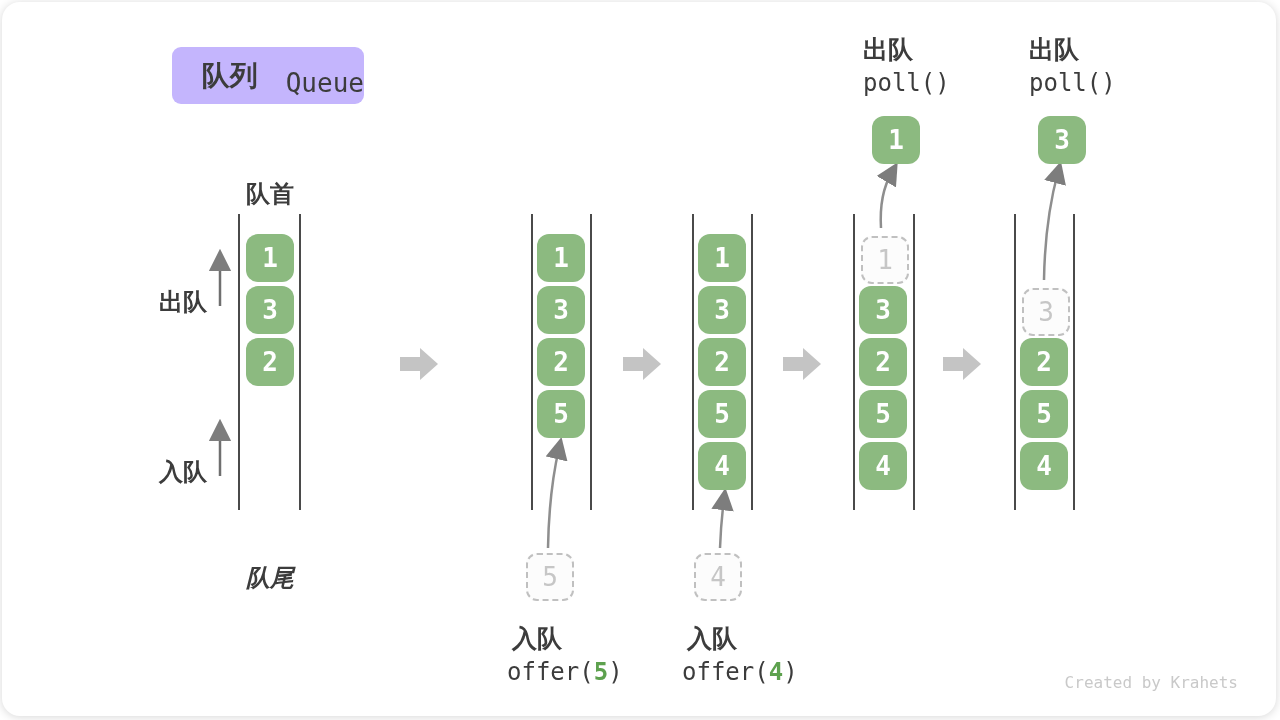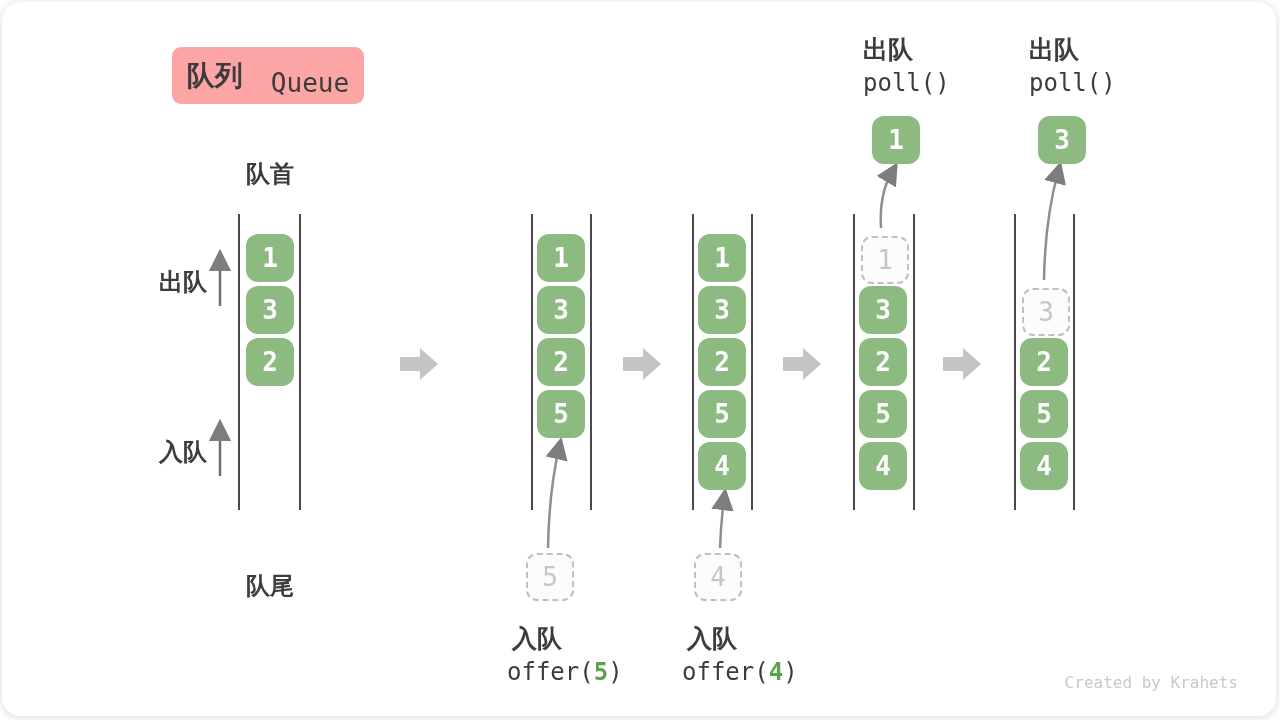--- a/index.html
+++ b/index.html
@@ -6,27 +6,27 @@
   .card{
     position:absolute; left:2px; top:2px; width:1274px; height:714px;
     background:#ffffff; border-radius:18px;
     box-shadow:0 1px 10px rgba(0,0,0,.16);
     font-family:"Liberation Sans", sans-serif;
   }
   .abs{position:absolute;}
   
   .badge{
     left:170px; top:45px; width:192px; height:57px;
-    background:#fca5a5; border-radius:9px;
-    display:flex; align-items:center; justify-content:center; gap:28px;
+    background:#c4b5fd; border-radius:9px;
+    display:flex; align-items:center; justify-content:flex-end; gap:28px;
   }
   .badge .cjk{font-size:28px; font-weight:bold; color:#3c3c3c;}
   .badge .en{font-family:"DejaVu Sans Mono", monospace; font-size:26px; color:#3c3c3c;margin-top:14px;}
   
-  .lbl{font-size:24px; font-weight:bold; color:#3c3c3c; white-space:nowrap;}
+  .lbl{font-size:24px; font-weight:bold; color:#3c3c3c; white-space:nowrap;margin-top:20px;}
   
   .rail{width:2px; background:#4a4a4a;}
   .rail.v{top:212px; height:296px;}
   
   .cell{
     width:48px; height:48px; border-radius:12px;
     display:flex; align-items:center; justify-content:center;
     font-family:"DejaVu Sans Mono", monospace; font-weight:bold; font-size:26px;
   }
   .cell.solid{background:#8cba80; color:#ffffff;}
@@ -49,21 +49,21 @@
 <body>
 
 <div class="card">
 
   <div class="abs badge">
     <span class="cjk">队列</span>
     <span class="en">Queue</span>
   </div>
 
   <div class="abs lbl" style="left:244px; top:156px;">队首</div>
-  <div class="abs lbl" style="left:244px; top:568px;">队尾</div>
+  <div class="abs lbl" style="left:244px; top:540px;font-style:italic;">队尾</div>
   <div class="abs lbl" style="left:157px; top:264px;">出队</div>
   <div class="abs lbl" style="left:157px; top:434px;">入队</div>
 
   <svg class="abs overlay" width="1280" height="720" viewBox="0 0 1280 720">
     <defs>
       <marker id="ah" markerWidth="9" markerHeight="9" refX="4.5" refY="4.5" orient="auto">
         <path d="M0 0 L9 4.5 L0 9 z" fill="#7d7d7d"></path>
       </marker>
     </defs>
 

